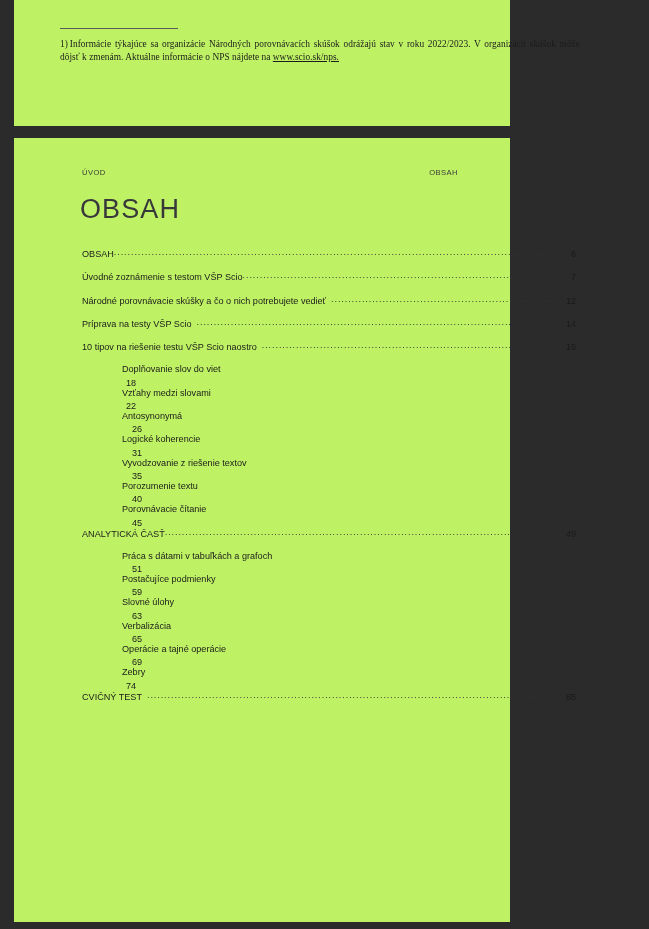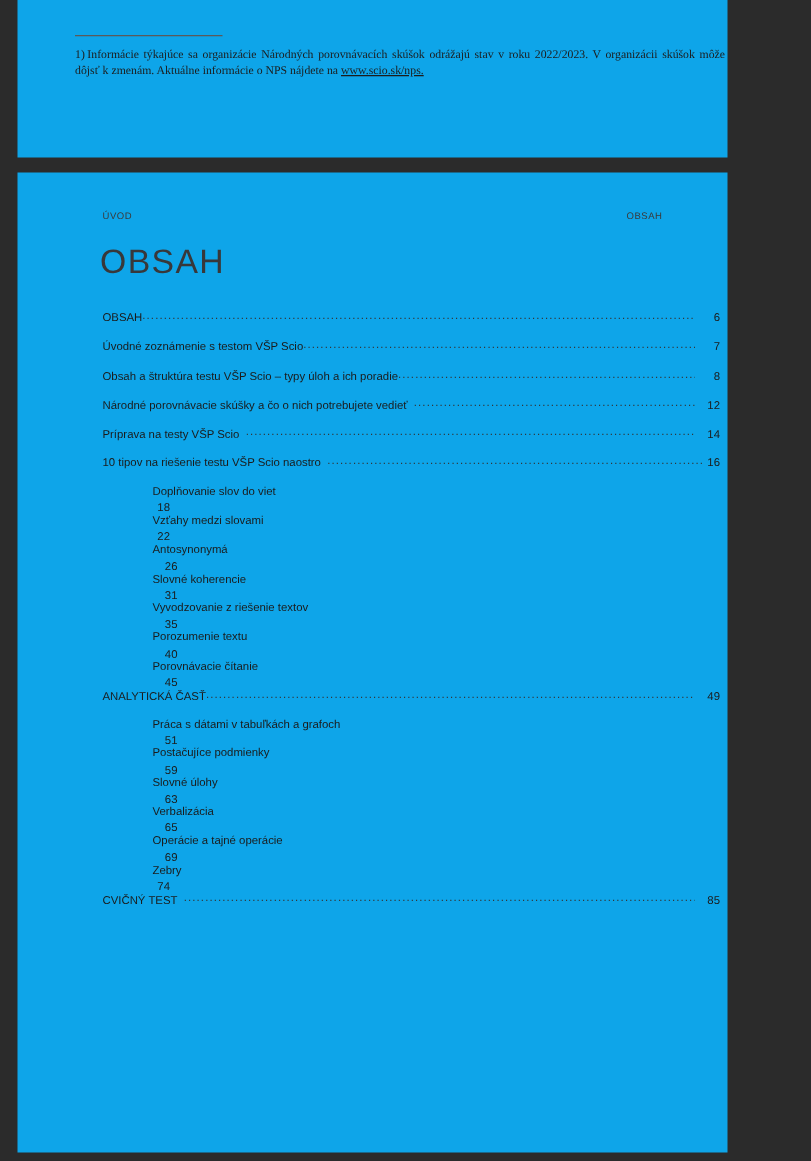--- a/index.html
+++ b/index.html
@@ -12,22 +12,22 @@
     background: #2b2b2b;
     font-family: "Liberation Sans", sans-serif;
     overflow: hidden;
     position: relative;
   }
 
   
   .page {
     position: absolute;
     left: 14px;
-    width: 568px;
-    background: #0ea5e9;
+    width: 496px;
+    background: #bef264;
     box-sizing: border-box;
   }
   #page-top {
     top: 0px;
     height: 126px;
   }
   #page-main {
     top: 138px;
     height: 784px;
   }
@@ -166,25 +166,20 @@
       <div class="toc-row level-1 gap-none pgap-wide">
         <span class="toc-label">OBSAH</span>
         <span class="toc-leader"></span>
         <span class="toc-page">6</span>
       </div>
       <div class="toc-row level-1 gap-none pgap-wide">
         <span class="toc-label">Úvodné zoznámenie s testom VŠP Scio</span>
         <span class="toc-leader"></span>
         <span class="toc-page">7</span>
       </div>
-      <div class="toc-row level-1 gap-none pgap-wide">
-        <span class="toc-label">Obsah a štruktúra testu VŠP Scio – typy úloh a ich poradie</span>
-        <span class="toc-leader"></span>
-        <span class="toc-page">8</span>
-      </div>
       <div class="toc-row level-1 gap-wide pgap-wide">
         <span class="toc-label">Národné porovnávacie skúšky a čo o nich potrebujete vedieť</span>
         <span class="toc-leader"></span>
         <span class="toc-page">12</span>
       </div>
       <div class="toc-row level-1 gap-wide pgap-wide">
         <span class="toc-label">Príprava na testy VŠP Scio</span>
         <span class="toc-leader"></span>
         <span class="toc-page">14</span>
       </div>
@@ -202,21 +197,21 @@
         <span class="toc-label">Vzťahy medzi slovami</span>
         <span class="toc-leader"></span>
         <span class="toc-page">22</span>
       </div>
       <div class="toc-row level-2 gap-wide pgap-wide">
         <span class="toc-label">Antosynonymá</span>
         <span class="toc-leader"></span>
         <span class="toc-page">26</span>
       </div>
       <div class="toc-row level-2 gap-wide pgap-wide">
-        <span class="toc-label">Slovné koherencie</span>
+        <span class="toc-label">Logické koherencie</span>
         <span class="toc-leader"></span>
         <span class="toc-page">31</span>
       </div>
       <div class="toc-row level-2 gap-wide pgap-wide">
         <span class="toc-label">Vyvodzovanie z riešenie textov</span>
         <span class="toc-leader"></span>
         <span class="toc-page">35</span>
       </div>
       <div class="toc-row level-2 gap-wide pgap-wide">
         <span class="toc-label">Porozumenie textu</span>

